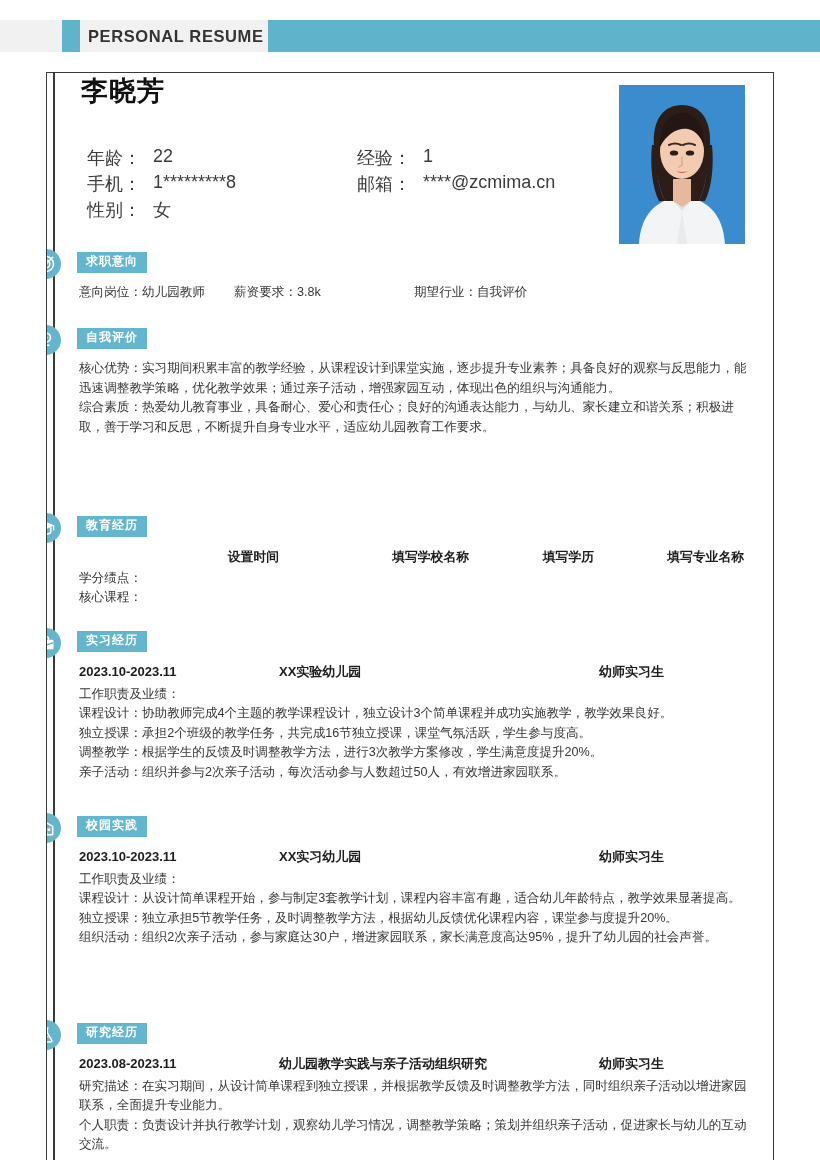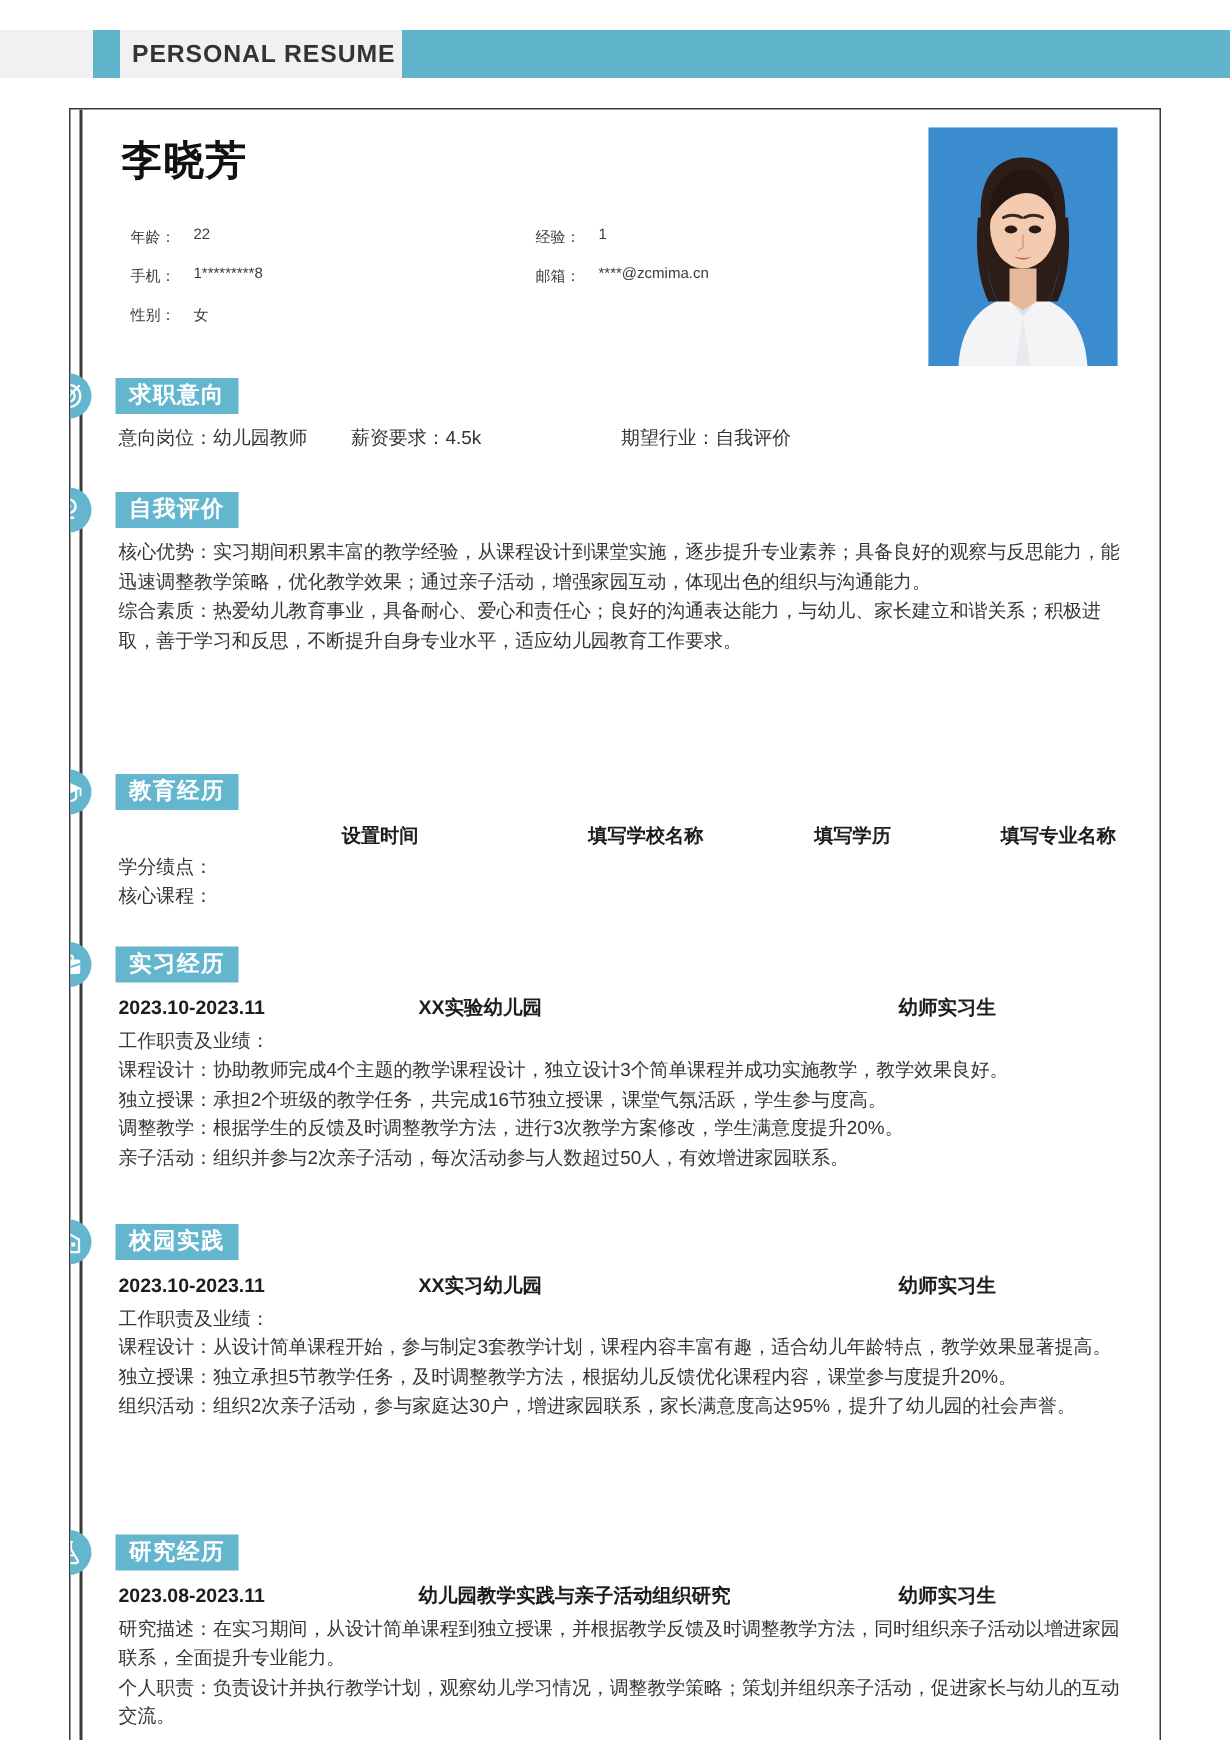--- a/index.html
+++ b/index.html
@@ -64,40 +64,40 @@
     position: absolute;
     left: 6px; top: 0;
     width: 1.5px;
     height: 1088px;
     background: #3a3a3a;
   }
 
   
   .name {
     position: absolute;
-    left: 34px; top: 16px;
+    left: 34px; top: 0;
     font-size: 27px;
     font-weight: bold;
     color: #111111;
     letter-spacing: 1px;
   }
   .photo {
     position: absolute;
     right: 28px; top: 12px;
     width: 126px; height: 159px;
     background: linear-gradient(#3d8ed1, #2f82c9);
     overflow: hidden;
   }
   .photo svg { display: block; }
 
   .meta {
     position: absolute;
     left: 40px; top: 72px;
     width: 540px;
-    font-size: 10px;
+    font-size: 18px;
     color: #3b3b3b;
   }
   .meta-row { display: flex; height: 26px; align-items: center; }
   .meta-cell { display: flex; width: 280px; }
   .meta-label { color: #3b3b3b; }
   .meta-value { margin-left: 12px; color: #3b3b3b; }
 
   
   .section { position: absolute; left: 0; width: 728px; }
   .sec-icon {
@@ -110,21 +110,21 @@
     display: flex;
     align-items: center;
     justify-content: center;
   }
   .sec-icon svg { display: block; }
   .sec-title {
     position: absolute;
     left: 30px; top: 3px;
     background: #63b6cd;
     color: #ffffff;
-    font-size: 15px;
+    font-size: 12px;
     font-weight: bold;
     letter-spacing: 1px;
     padding: 3px 9px 4px 9px;
     line-height: 1.15;
   }
   .sec-body {
     position: absolute;
     left: 32px;
     top: 34px;
     width: 672px;
@@ -246,21 +246,21 @@
         <circle cx="12" cy="12" r="9" fill="none" stroke="#ffffff" stroke-width="1.8"></circle>
         <circle cx="12" cy="12" r="4.6" fill="none" stroke="#ffffff" stroke-width="1.8"></circle>
         <circle cx="12" cy="12" r="1.6" fill="#ffffff"></circle>
         <path d="M12 12 L20 4" stroke="#ffffff" stroke-width="1.8" stroke-linecap="round"></path>
       </svg>
     </div>
     <div class="sec-title">求职意向</div>
     <div class="sec-body">
       <div class="inline-row">
         <div class="c1"><span>意向岗位：</span><span>幼儿园教师</span></div>
-        <div class="c2"><span>薪资要求：</span><span>4.5k</span></div>
+        <div class="c2"><span>薪资要求：</span><span>3.8k</span></div>
         <div class="c3"><span>期望行业：</span><span>自我评价</span></div>
       </div>
     </div>
   </div>
 
   <div class="section" style="top:252px;">
     <div class="sec-icon">
       <svg width="20" height="20" viewBox="0 0 24 24">
         <circle cx="12" cy="9" r="5.3" fill="none" stroke="#ffffff" stroke-width="1.9"></circle>
         <circle cx="12" cy="9" r="1.8" fill="#ffffff"></circle>

